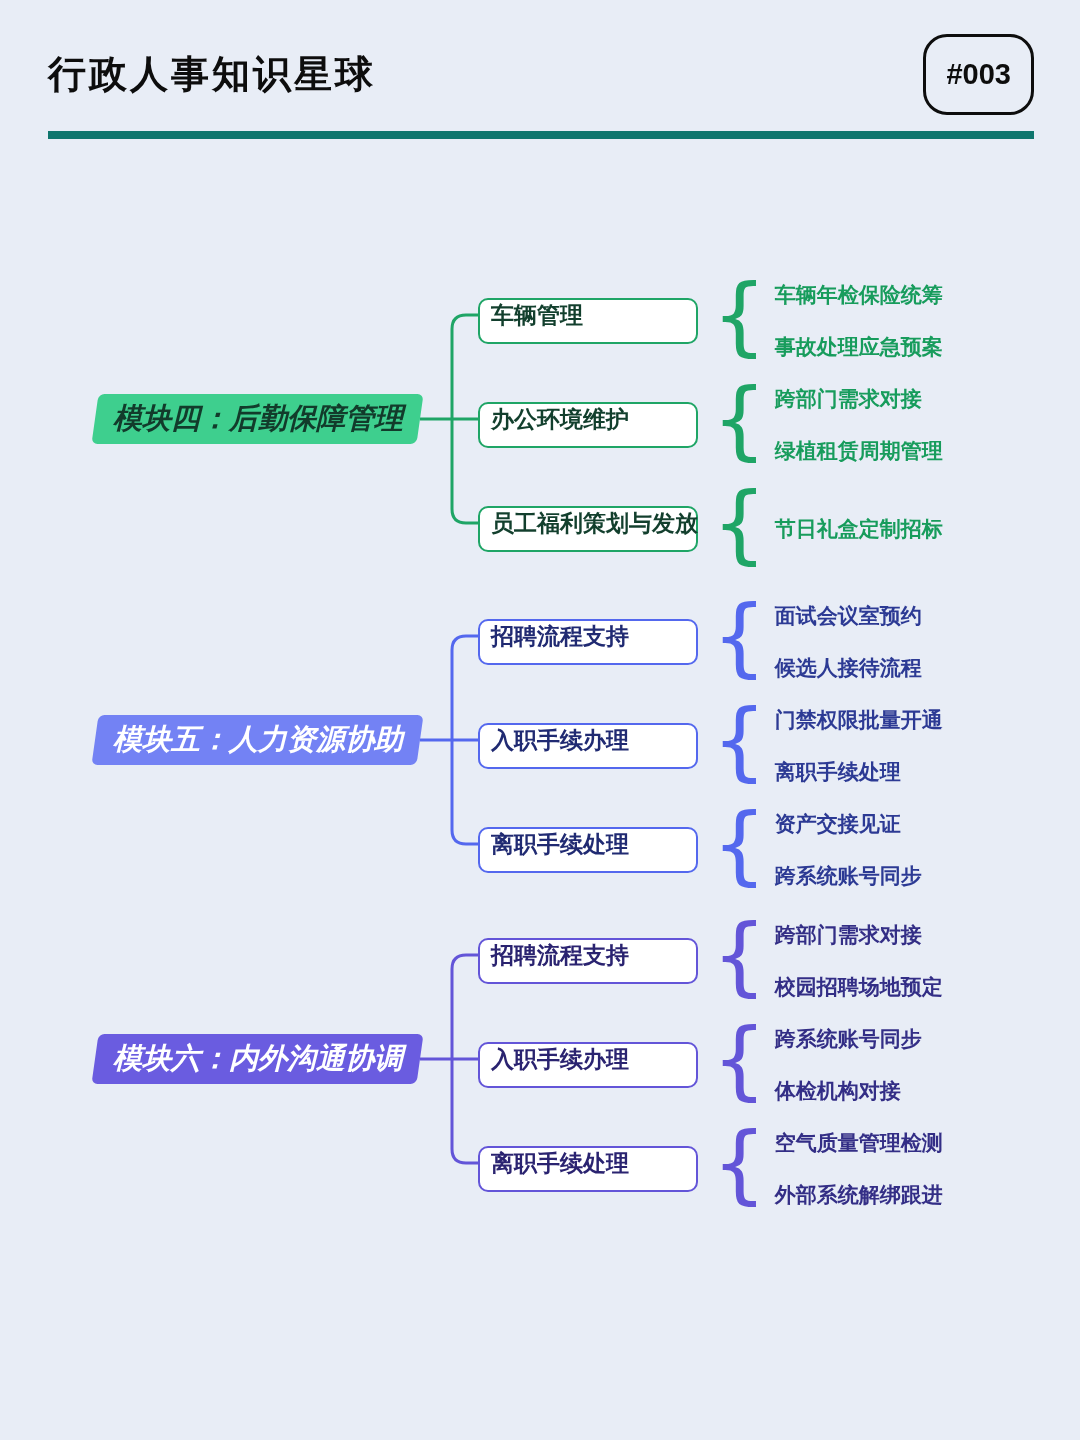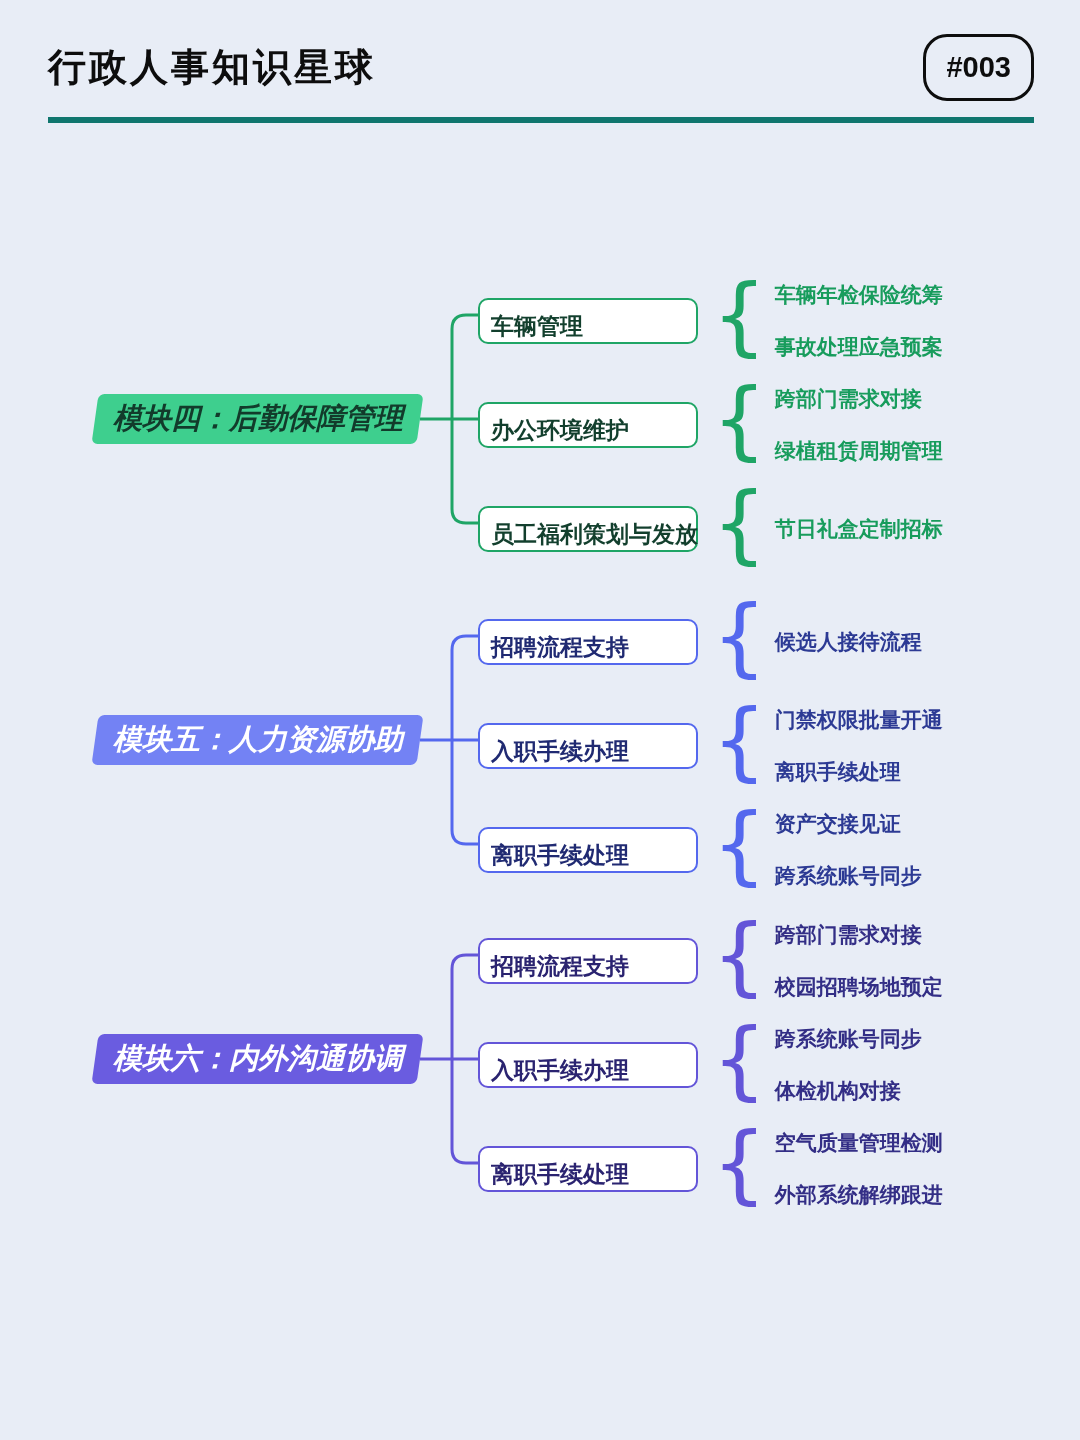--- a/index.html
+++ b/index.html
@@ -7,26 +7,26 @@
     position:relative; width:1080px; height:1440px;
     background:var(--background,#e8edf6);
     overflow:hidden;
     font-family:"Liberation Sans","DejaVu Sans",sans-serif;
   }
 
   
   .header {
     position:absolute; top:34px; left:48px; right:46px;
     display:flex; justify-content:space-between; align-items:center;
-    padding-bottom:16px; border-bottom:6px solid #0f766e;
+    padding-bottom:16px; border-bottom:8px solid #0f766e;
   }
   .header-title { font-size:38px; font-weight:700; color:#0d0d0d; letter-spacing:3px; }
   .header-badge {
     border:3.5px solid #0d0d0d; border-radius:24px;
-    padding:14px 20px; font-size:29px; font-weight:700; color:#0d0d0d;
+    padding:21px 20px; font-size:29px; font-weight:700; color:#0d0d0d;
   }
 
   
   .module { position:absolute; left:0; height:312px; display:flex; align-items:center; }
   .module-4 { top:263px; }
   .module-5 { top:584px; }
   .module-6 { top:903px; }
 
   .badge {
     margin-left:95px; width:325px; height:50px; flex:0 0 auto;
@@ -37,21 +37,21 @@
 
   .connector { flex:0 0 auto; display:block; }
   .connector path { fill:none; stroke-width:3; stroke-linecap:round; }
 
   .children { display:flex; flex-direction:column; }
   .child-row { display:flex; align-items:center; height:104px; }
 
   .child-box {
     width:220px; height:46px; box-sizing:border-box; flex:0 0 auto;
     background:#ffffff; border-radius:10px;
-    display:flex; align-items:flex-end; padding:0 11px;
+    display:flex; align-items:flex-start; padding:0 11px;
     font-weight:700; font-size:23px; white-space:nowrap;margin-top:12px;
   }
   .brace { margin:0 8px 0 14px; line-height:1; font-size:86px; font-weight:400;
            font-family:"DejaVu Sans",sans-serif; }
   .brace::before { content:"{"; }
   .leaves { display:flex; flex-direction:column; gap:16px; }
   .leaf { font-size:21px; font-weight:700; line-height:1.15; white-space:nowrap;margin-top:12px; }
 
   
   .module-4 .badge { background:var(--module4-badge-bg,#3ecf8e); }
@@ -143,20 +143,21 @@
       <path d="M0 156 H32"></path>
     </svg>
     <div class="children">
 
       <div class="child-row">
         <div class="child-box">
           <span>招聘流程支持</span>
         </div>
         <div class="brace"></div>
         <div class="leaves">
+          <div class="leaf">面试会议室预约</div>
           <div class="leaf">候选人接待流程</div>
         </div>
       </div>
 
       <div class="child-row">
         <div class="child-box">
           <span>入职手续办理</span>
         </div>
         <div class="brace"></div>
         <div class="leaves">

